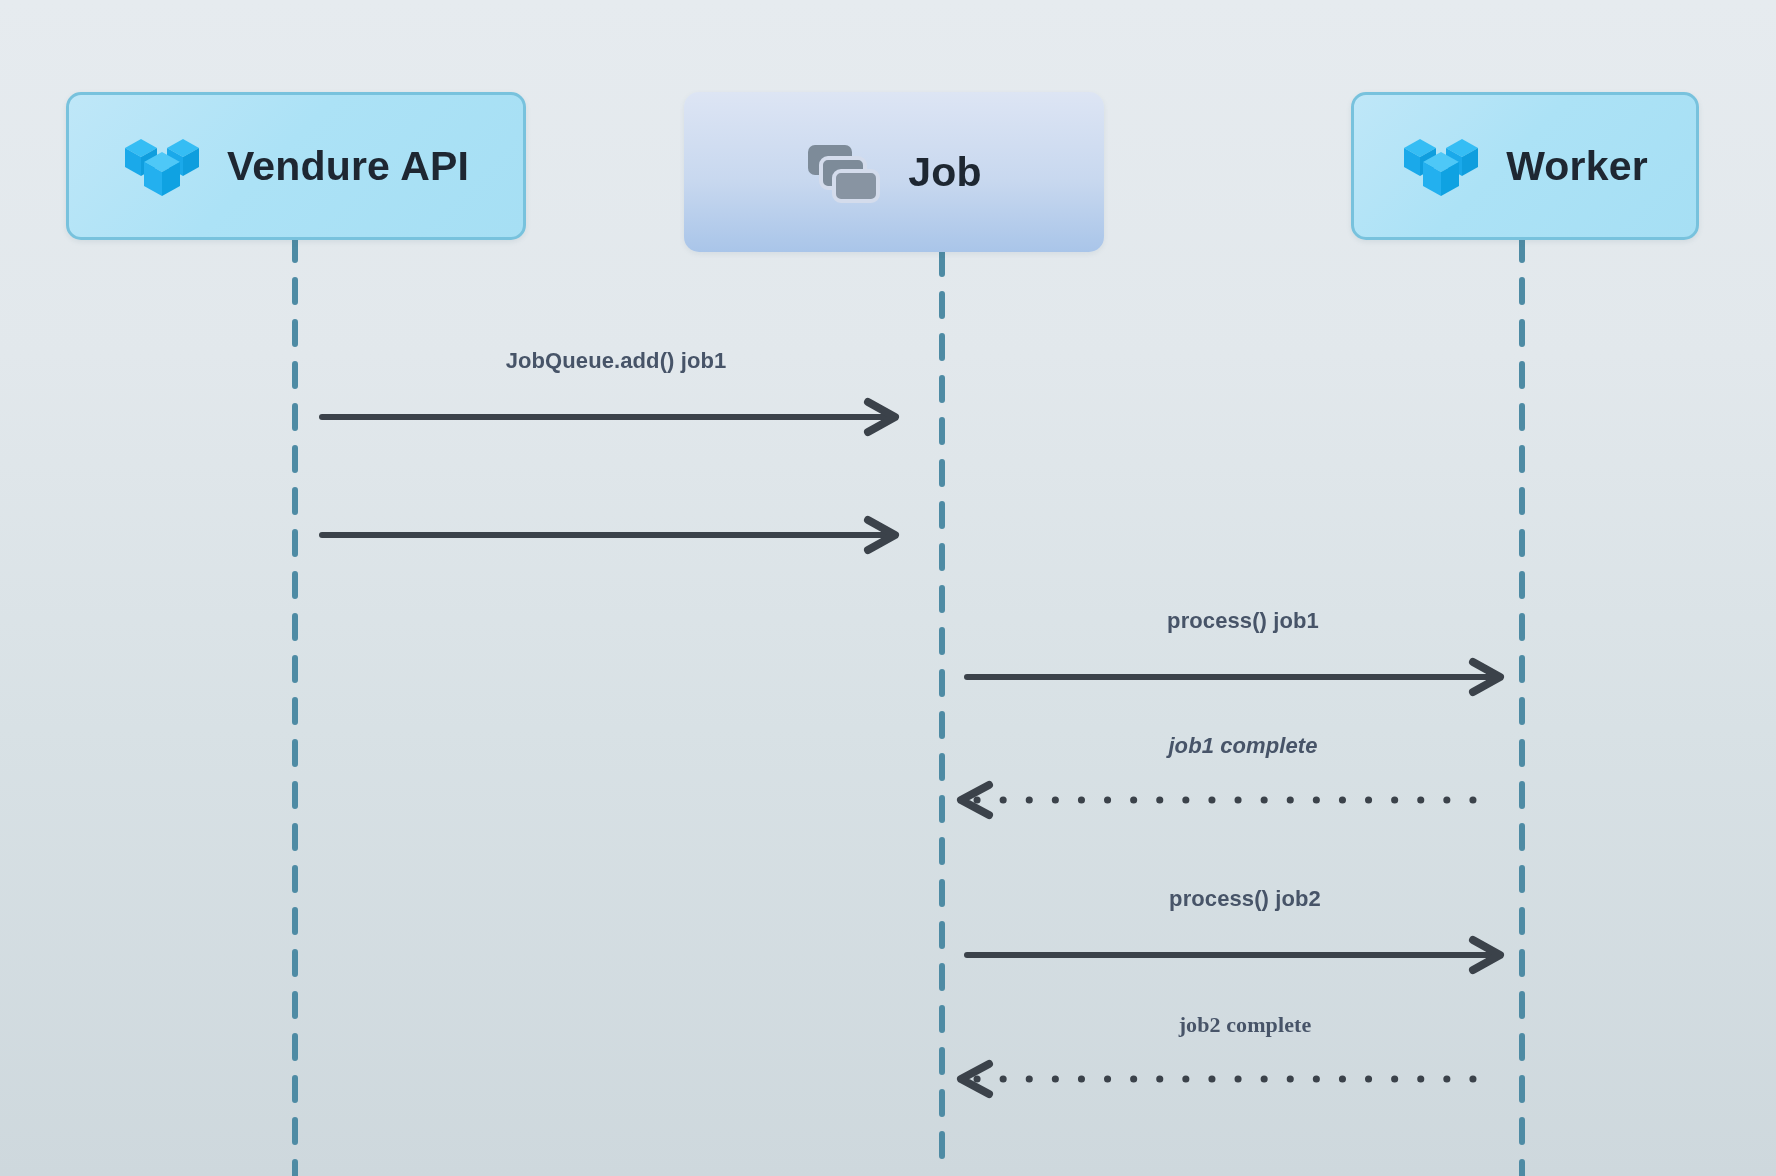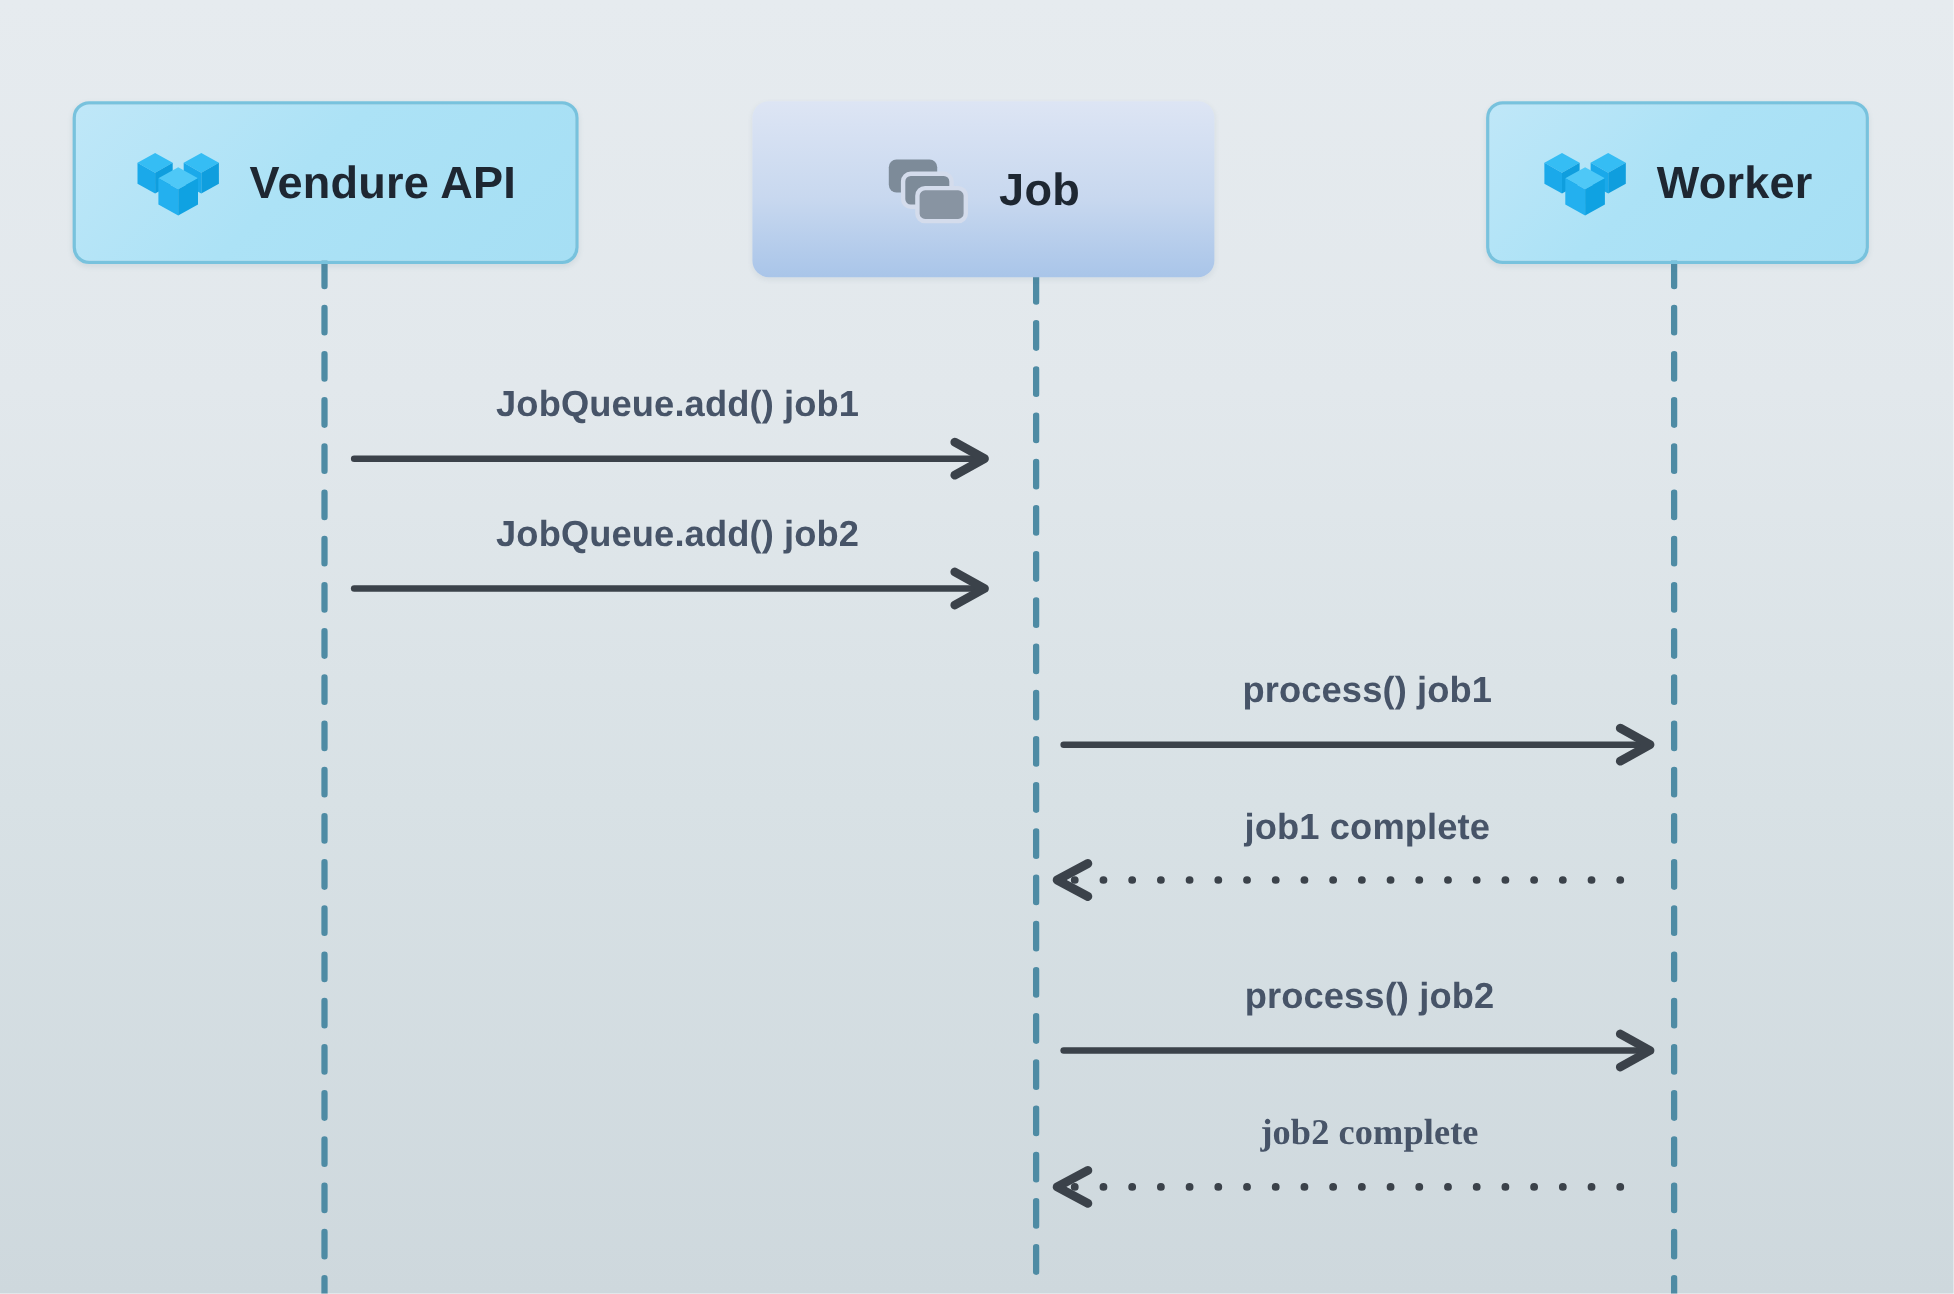--- a/index.html
+++ b/index.html
@@ -58,21 +58,21 @@
     position: absolute;
     width: 6px;
     top: 0;
     bottom: 0;
   }
   .lifeline svg { display: block; }
 
   
   .msg-label {
     position: absolute;
-    font-size: 33px;
+    font-size: 22px;
     font-weight: 700;
     color: #475468;
     white-space: nowrap;
     transform: translateX(-50%);
     letter-spacing: 0.1px;
   }
   .msg-arrow {
     position: absolute;
     line-height: 0;
   }
@@ -150,37 +150,36 @@
   </div>
 
   <div class="msg-label" style="left:616px; top:348px;">JobQueue.add() job1</div>
   <div class="msg-arrow" style="left:320px; top:400px;">
     <svg width="585" height="34" viewBox="0 0 585 34" xmlns="http://www.w3.org/2000/svg">
       <line x1="2" y1="17" x2="570" y2="17" stroke="#3b424a" stroke-width="6" stroke-linecap="round"></line>
       <polyline points="548,2 575,17 548,32" fill="none" stroke="#3b424a" stroke-width="8" stroke-linecap="round" stroke-linejoin="round"></polyline>
     </svg>
   </div>
 
-  <div class="msg-label" style="left:616px; top:466px;">JobQueue.add() job2</div>
   <div class="msg-arrow" style="left:320px; top:518px;">
     <svg width="585" height="34" viewBox="0 0 585 34" xmlns="http://www.w3.org/2000/svg">
       <line x1="2" y1="17" x2="570" y2="17" stroke="#3b424a" stroke-width="6" stroke-linecap="round"></line>
       <polyline points="548,2 575,17 548,32" fill="none" stroke="#3b424a" stroke-width="8" stroke-linecap="round" stroke-linejoin="round"></polyline>
     </svg>
   </div>
 
   <div class="msg-label" style="left:1243px; top:608px;">process() job1</div>
   <div class="msg-arrow" style="left:965px; top:660px;">
     <svg width="545" height="34" viewBox="0 0 545 34" xmlns="http://www.w3.org/2000/svg">
       <line x1="2" y1="17" x2="530" y2="17" stroke="#3b424a" stroke-width="6" stroke-linecap="round"></line>
       <polyline points="508,2 535,17 508,32" fill="none" stroke="#3b424a" stroke-width="8" stroke-linecap="round" stroke-linejoin="round"></polyline>
     </svg>
   </div>
 
-  <div class="msg-label" style="left:1243px; top:733px;">job1 complete</div>
+  <div class="msg-label" style="left:1243px; top:733px;font-style:italic;">job1 complete</div>
   <div class="msg-arrow" style="left:955px; top:783px;">
     <svg width="545" height="34" viewBox="0 0 545 34" xmlns="http://www.w3.org/2000/svg">
       <line x1="22" y1="17" x2="540" y2="17" stroke="#3b424a" stroke-width="7" stroke-linecap="round" stroke-dasharray="0.1 26"></line>
       <polyline points="34,2 6,17 34,32" fill="none" stroke="#3b424a" stroke-width="8" stroke-linecap="round" stroke-linejoin="round"></polyline>
     </svg>
   </div>
 
   <div class="msg-label" style="left:1245px; top:886px;">process() job2</div>
   <div class="msg-arrow" style="left:965px; top:938px;">
     <svg width="545" height="34" viewBox="0 0 545 34" xmlns="http://www.w3.org/2000/svg">

